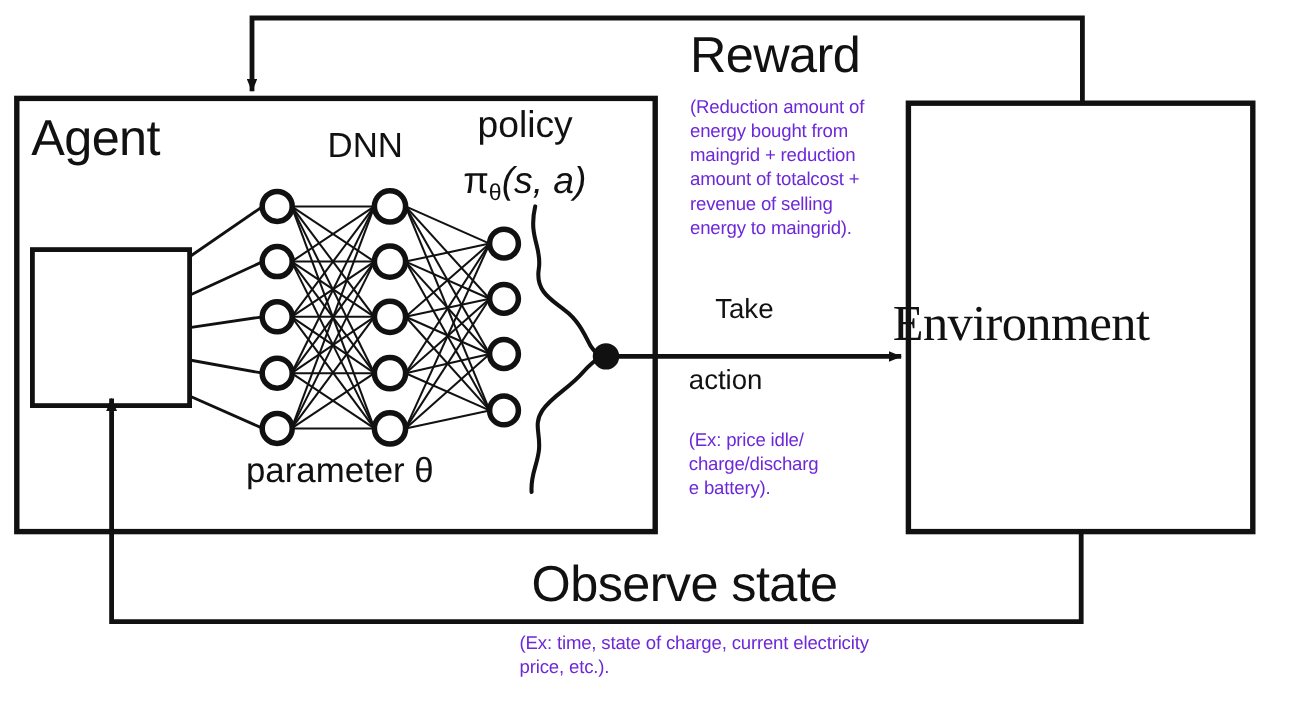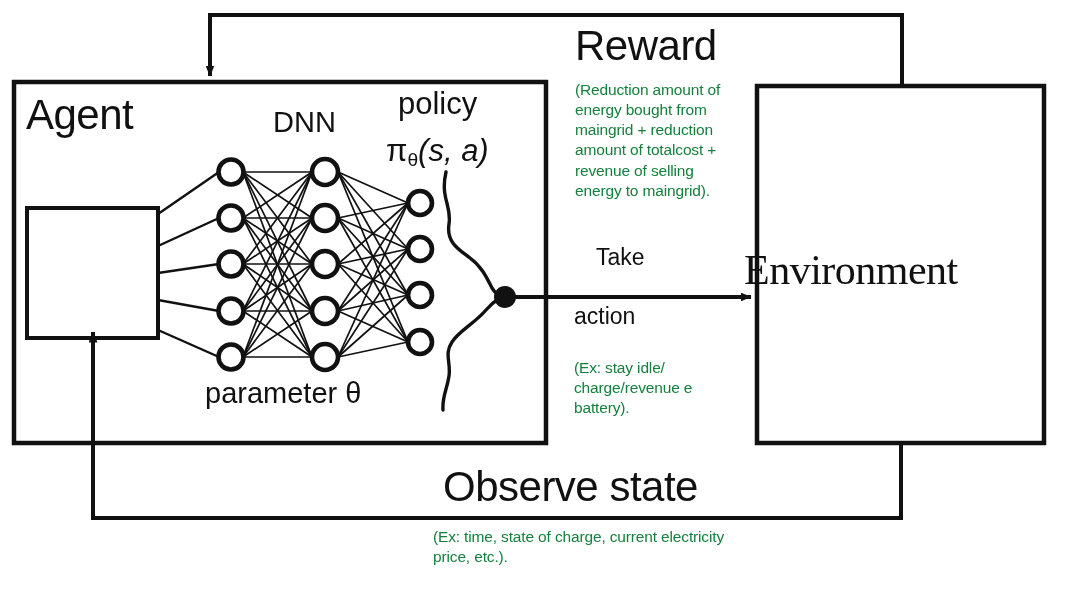--- a/index.html
+++ b/index.html
@@ -33,21 +33,21 @@
     font-size: 42px;
     letter-spacing: -0.5px;
   }
   .mid {
     font-size: 23px;
   }
   .small {
     font-size: 15.5px;
     line-height: 1.30;
     white-space: pre-line;
-    color: #15803d;
+    color: #6d28d9;
     letter-spacing: -0.15px;
   }
   .italic { font-style: italic; }
   .sub {
     font-size: 0.62em;
     vertical-align: -0.28em;
   }
   #label-agent { left: 26px; top: 94px; }
   #label-state { left: 44px; top: 250px; }
   #label-dnn   { left: 273px; top: 108px; font-size: 29px; }
@@ -191,20 +191,20 @@
 
   <div class="lbl" id="label-pi"><span>π</span><span class="sub">θ</span><span class="italic">(s, a)</span></div>
 
   <div class="lbl" id="label-param">parameter θ</div>
 
   <div class="lbl big" id="label-reward">Reward</div>
   <div class="lbl small" id="text-reward">(Reduction amount of energy bought from maingrid + reduction amount of totalcost + revenue of selling energy to maingrid).</div>
 
   <div class="lbl mid" id="label-take">Take</div>
   <div class="lbl mid" id="label-action">action</div>
-  <div class="lbl small" id="text-action">(Ex: stay idle/ charge/revenue e battery).</div>
+  <div class="lbl small" id="text-action">(Ex: price idle/ charge/discharg e battery).</div>
 
   <div class="lbl big" id="label-env">Environment</div>
 
   <div class="lbl small" id="text-observe">(Ex: time, state of charge, current electricity price, etc.).</div>
   <div class="lbl big" id="label-observe">Observe state</div>
 
 </div>
 
 </body></html>

